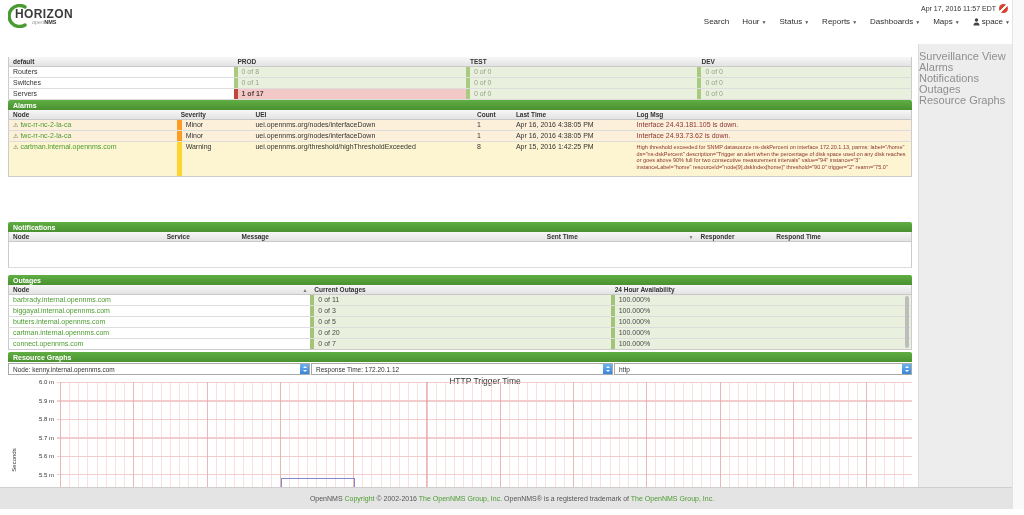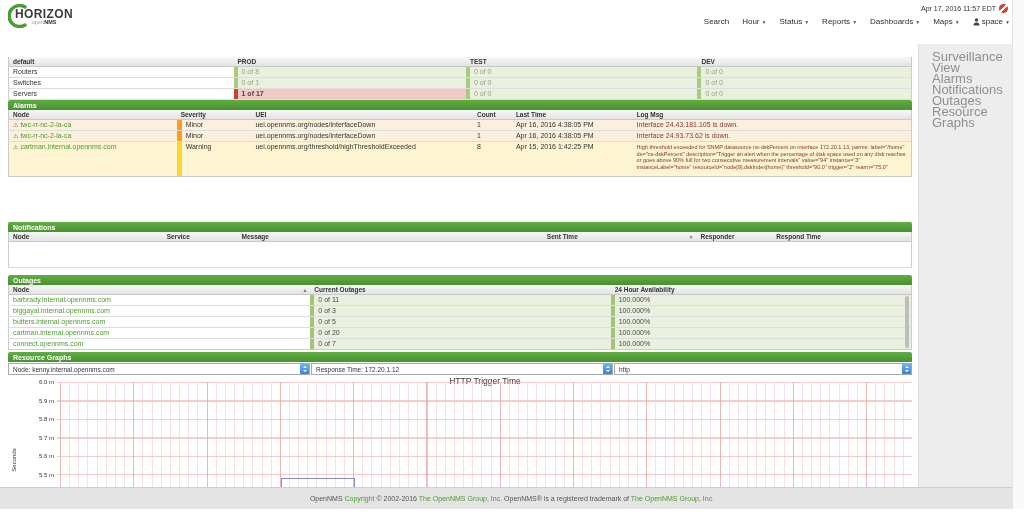--- a/index.html
+++ b/index.html
@@ -21,21 +21,21 @@
   .caret { font-size:5px; color:#555; }
   .user-glyph { font-size:7px; color:#444; }
 
   
   .breadcrumb { position:absolute; left:0; top:30px; width:1024px; height:14px; background:#f2f2f2;
       border-top:1px solid #e2e2e2; border-bottom:1px solid #dcdcdc; font-size:7.5px; line-height:13px; padding-left:10px; color:#777; }
   .bc-home { color:#4c9b30; font-weight:bold; } .bc-cur { color:#444; }
 
   
   .sidebar { position:absolute; left:918px; top:44px; width:94px; height:443px; background:#ededed; border-left:1px solid #ddd; padding-top:7px; }
-  .side-item { font-size:13px; color:#8f8f8f; line-height:11px; padding-left:13px; cursor:pointer; }
+  .side-item { font-size:11px; color:#8f8f8f; line-height:11px; padding-left:0; cursor:pointer; }
 
   
   .vscroll { position:absolute; left:1012px; top:0; width:12px; height:509px; background:#f9f9f9; border-left:1px solid #e4e4e4; }
   .hscroll-track { position:absolute; left:0; top:509px; width:1024px; height:6px; background:#fcfcfc; }
   .hscroll-thumb { position:absolute; left:2px; top:510px; width:1006px; height:4px; background:#c3c3c3; border-radius:2.5px; }
 
   
   .green-bar { position:absolute; left:8px; width:904px; background:linear-gradient(#5fae43,#4a9130);
       color:#fff; font-weight:bold; display:flex; align-items:center; padding:0 5px; border-radius:2px 2px 0 0; }
   .thead { position:absolute; left:8px; width:904px; display:flex; background:linear-gradient(#f7f7f7,#e3e3e3);

